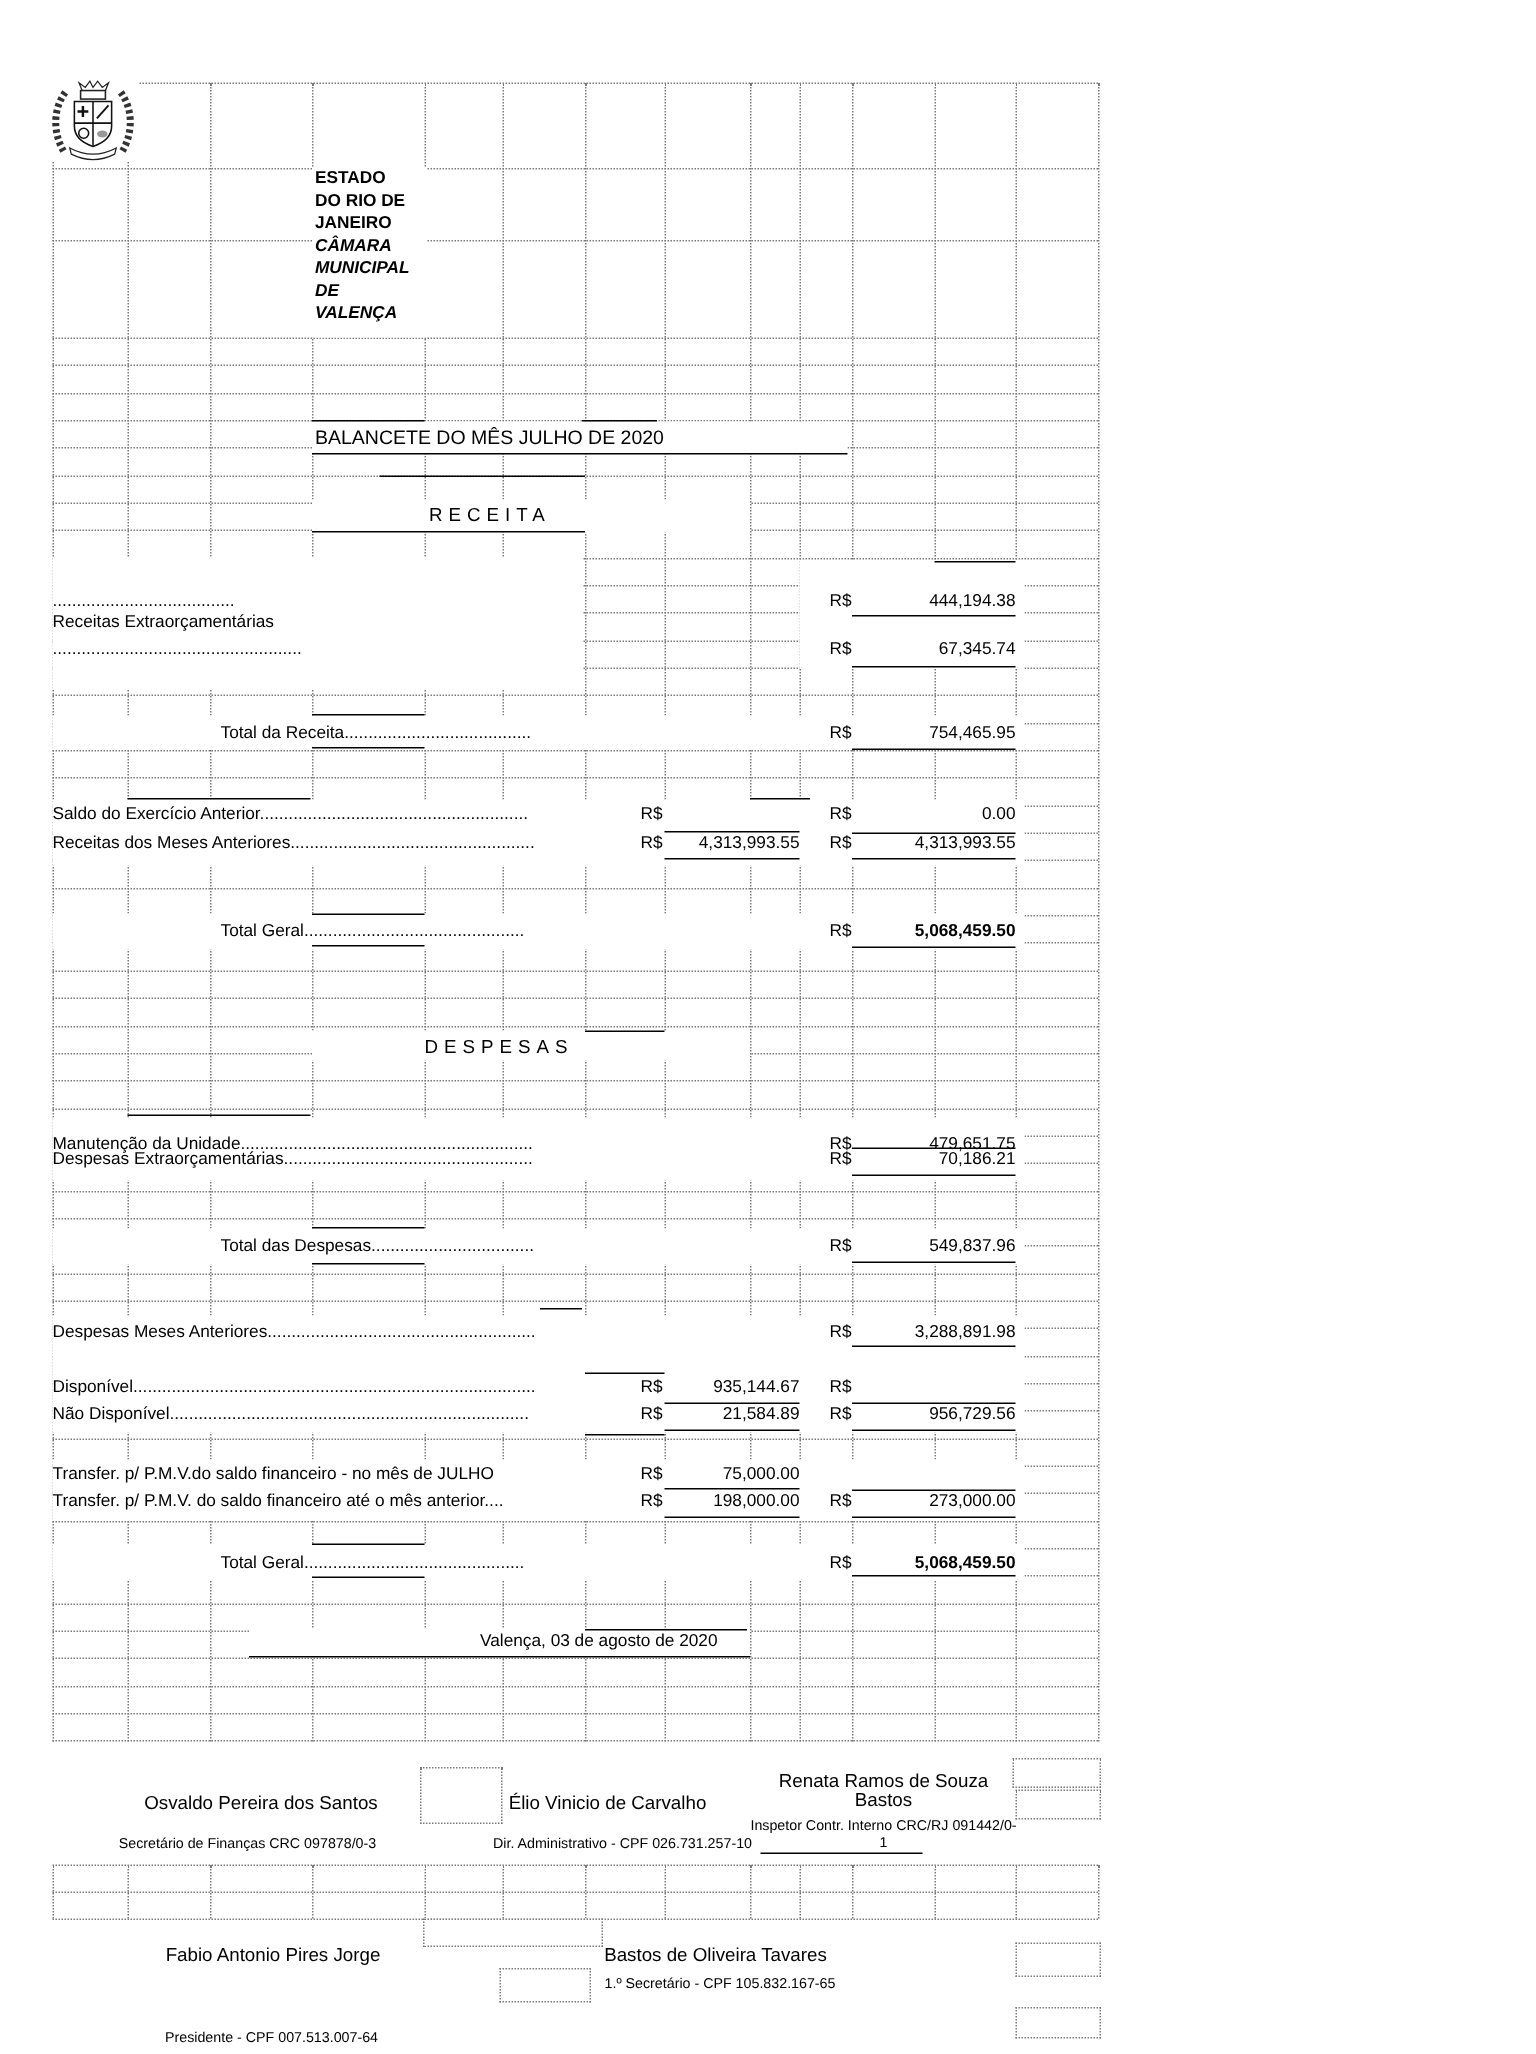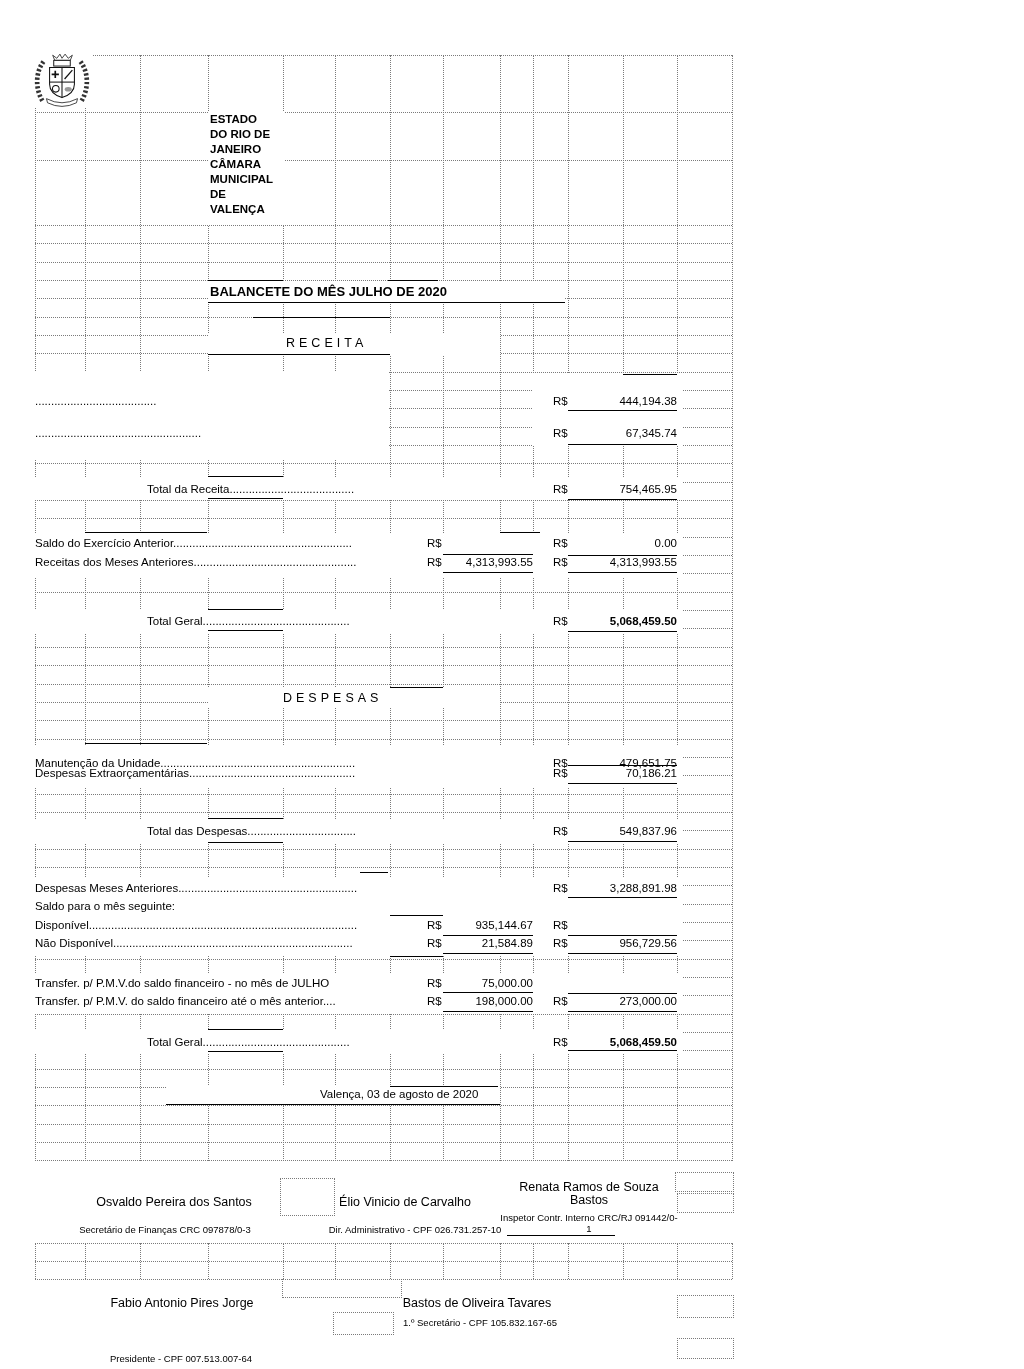--- a/index.html
+++ b/index.html
@@ -8,22 +8,22 @@
   
   .vl{position:absolute;width:0;border-left:1px dotted #7a7a7a;z-index:1;}
   .hl{position:absolute;height:0;border-top:1px dotted #7a7a7a;z-index:1;}
   .patch{position:absolute;background:#fff;z-index:2;}
   .box{position:absolute;border:1px dotted #7a7a7a;background:#fff;z-index:2;}
   .seg{position:absolute;height:1px;background:#000;z-index:3;}
   
   .txt{position:absolute;z-index:4;}
   .hdr{left:210px;width:86px;font-size:11.5px;line-height:15px;white-space:pre-line;font-weight:bold;}
   .hdr-state{top:112px;}
-  .hdr-org{top:157px;font-weight:bold;}
-  .title{left:210px;top:284px;font-size:13px;font-weight:bold;white-space:nowrap;}
+  .hdr-org{top:157px;font-weight:bold;font-style:italic;}
+  .title{left:210px;top:284px;font-size:13px;font-weight:normal;white-space:nowrap;}
   .sec{font-size:12.5px;letter-spacing:4px;white-space:nowrap;}
   .r{position:absolute;left:35px;width:648px;height:15px;font-size:11.5px;z-index:4;}
   .r span{position:absolute;top:0;white-space:nowrap;}
   .lbl{left:0;max-width:390px;overflow:hidden;}
   .tlbl{left:112px;max-width:280px;overflow:hidden;}
   .cur1{left:392px;}
   .val1{right:150px;width:120px;text-align:right;}
   .cur2{left:518px;}
   .val2{right:6px;width:120px;text-align:right;}
   .bold{font-weight:bold;}
@@ -219,20 +219,23 @@
   <div class="txt title">BALANCETE DO MÊS JULHO DE 2020</div>
 
   <div class="txt sec" style="left:286px;top:336px">RECEITA</div>
 
   <div class="r" style="top:395px">
     <span class="lbl">......................................</span>
     <span class="cur2">R$</span>
     <span class="val2">444,194.38</span>
   </div>
 
+  <div class="r" style="top:409px">
+    <span class="lbl">Receitas Extraorçamentárias</span>
+  </div>
   <div class="r" style="top:427px">
     <span class="lbl">....................................................</span>
     <span class="cur2">R$</span>
     <span class="val2">67,345.74</span>
   </div>
 
   <div class="r" style="top:483px">
     <span class="tlbl">Total da Receita.......................................</span>
     <span class="cur2">R$</span>
     <span class="val2">754,465.95</span>
@@ -279,23 +282,20 @@
     <span class="cur2">R$</span>
     <span class="val2">549,837.96</span>
   </div>
 
   <div class="r" style="top:882px">
     <span class="lbl">Despesas Meses Anteriores........................................................</span>
     <span class="cur2">R$</span>
     <span class="val2">3,288,891.98</span>
   </div>
 
-  <div class="r" style="top:900px">
-    <span class="lbl">Saldo para o mês seguinte:</span>
-  </div>
 
   <div class="r" style="top:919px">
     <span class="lbl">Disponível....................................................................................</span>
     <span class="cur1">R$</span>
     <span class="val1">935,144.67</span>
     <span class="cur2">R$</span>
     <span class="val2"></span>
   </div>
 
   <div class="r" style="top:937px">

